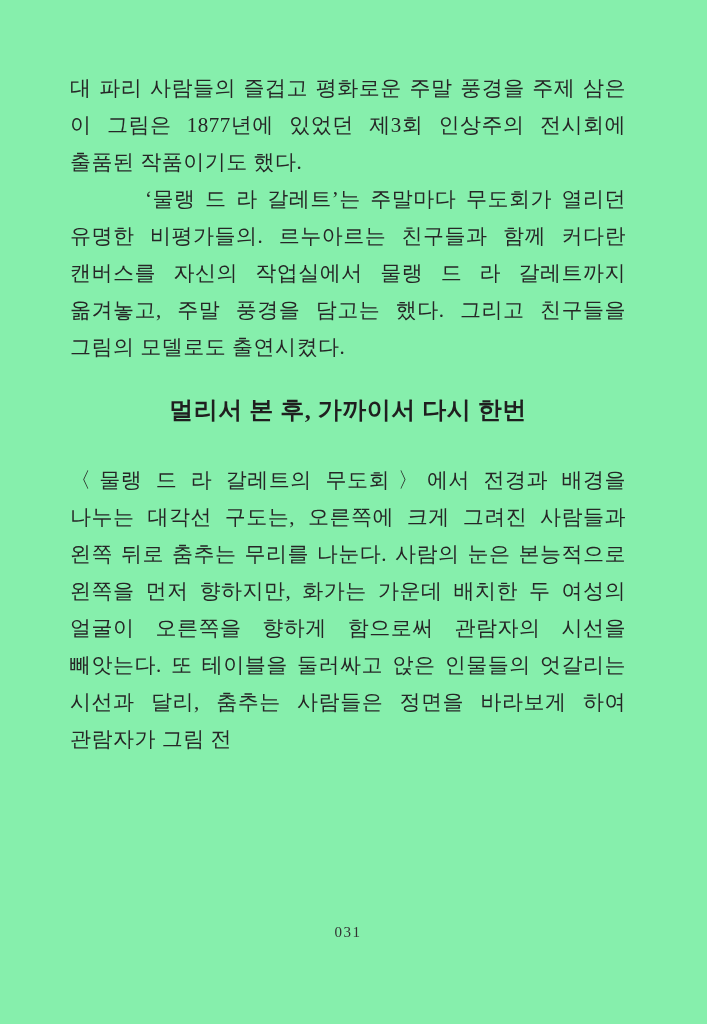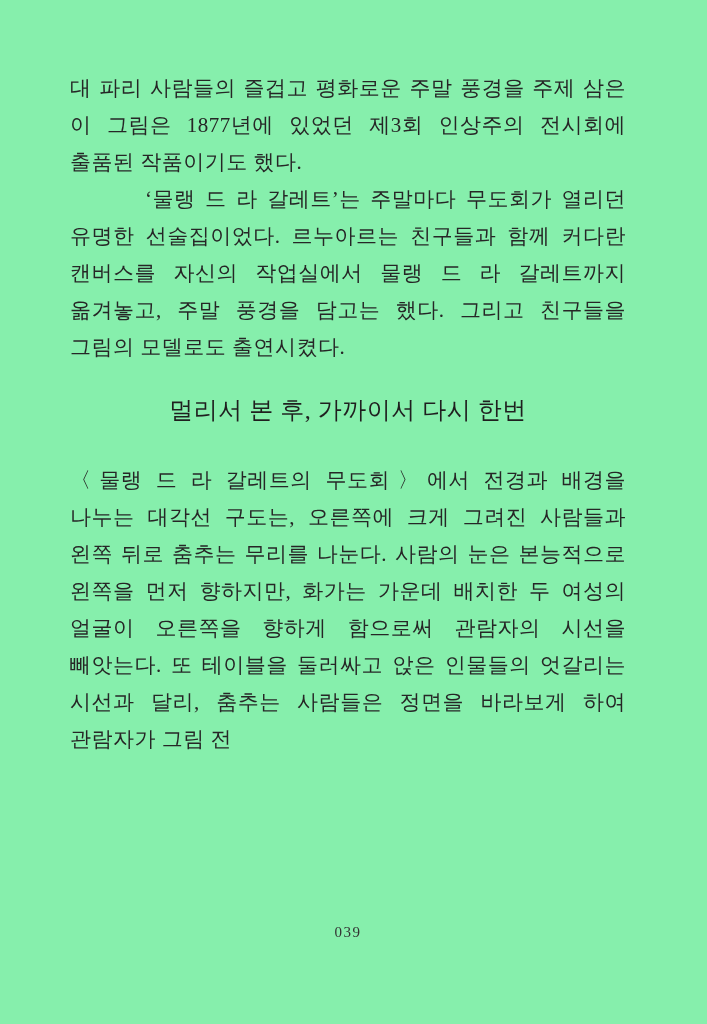--- a/index.html
+++ b/index.html
@@ -32,21 +32,21 @@
     word-break: keep-all;
     overflow-wrap: break-word;
   }
   .body-para.indented {
     text-indent: 75px;
   }
   .section-heading {
     margin: 26px 0 33px 0;
     font-size: 24px;
     line-height: 37px;
-    font-weight: normal;
+    font-weight: bold;
     text-align: center;
     letter-spacing: 0.5px;
     color: #1f1f1f;
   }
   .page-number {
     position: absolute;
     left: 70px;
     top: 924px;
     width: 556px;
     text-align: center;
@@ -58,23 +58,23 @@
 </head>
 <body>
 
 <div class="page">
 
   <div class="text-column">
 
     <p class="body-para">대 파리 사람들의 즐겁고 평화로운 주말 풍경을 주제 삼은 이 그림은 1877년에 있었던 제3회 인상주의 전시회에 출품된 작품이기도 했다.</p>
 
 
-    <p class="body-para indented">‘물랭 드 라 갈레트’는 주말마다 무도회가 열리던 유명한 선술집이었다. 르누아르는 친구들과 함께 커다란 캔버스를 자신의 작업실에서 물랭 드 라 갈레트까지 옮겨놓고, 주말 풍경을 담고는 했다. 그리고 친구들을 그림의 모델로도 출연시켰다.</p>
+    <p class="body-para indented">‘물랭 드 라 갈레트’는 주말마다 무도회가 열리던 유명한 비평가들의. 르누아르는 친구들과 함께 커다란 캔버스를 자신의 작업실에서 물랭 드 라 갈레트까지 옮겨놓고, 주말 풍경을 담고는 했다. 그리고 친구들을 그림의 모델로도 출연시켰다.</p>
 
     <h2 class="section-heading">멀리서 본 후, 가까이서 다시 한번</h2>
 
     <p class="body-para">〈물랭 드 라 갈레트의 무도회〉에서 전경과 배경을 나누는 대각선 구도는, 오른쪽에 크게 그려진 사람들과 왼쪽 뒤로 춤추는 무리를 나눈다. 사람의 눈은 본능적으로 왼쪽을 먼저 향하지만, 화가는 가운데 배치한 두 여성의 얼굴이 오른쪽을 향하게 함으로써 관람자의 시선을 빼앗는다. 또 테이블을 둘러싸고 앉은 인물들의 엇갈리는 시선과 달리, 춤추는 사람들은 정면을 바라보게 하여 관람자가 그림 전</p>
 
   </div>
 
-  <div class="page-number">039</div>
+  <div class="page-number">031</div>
 
 </div>
 
 </body></html>

